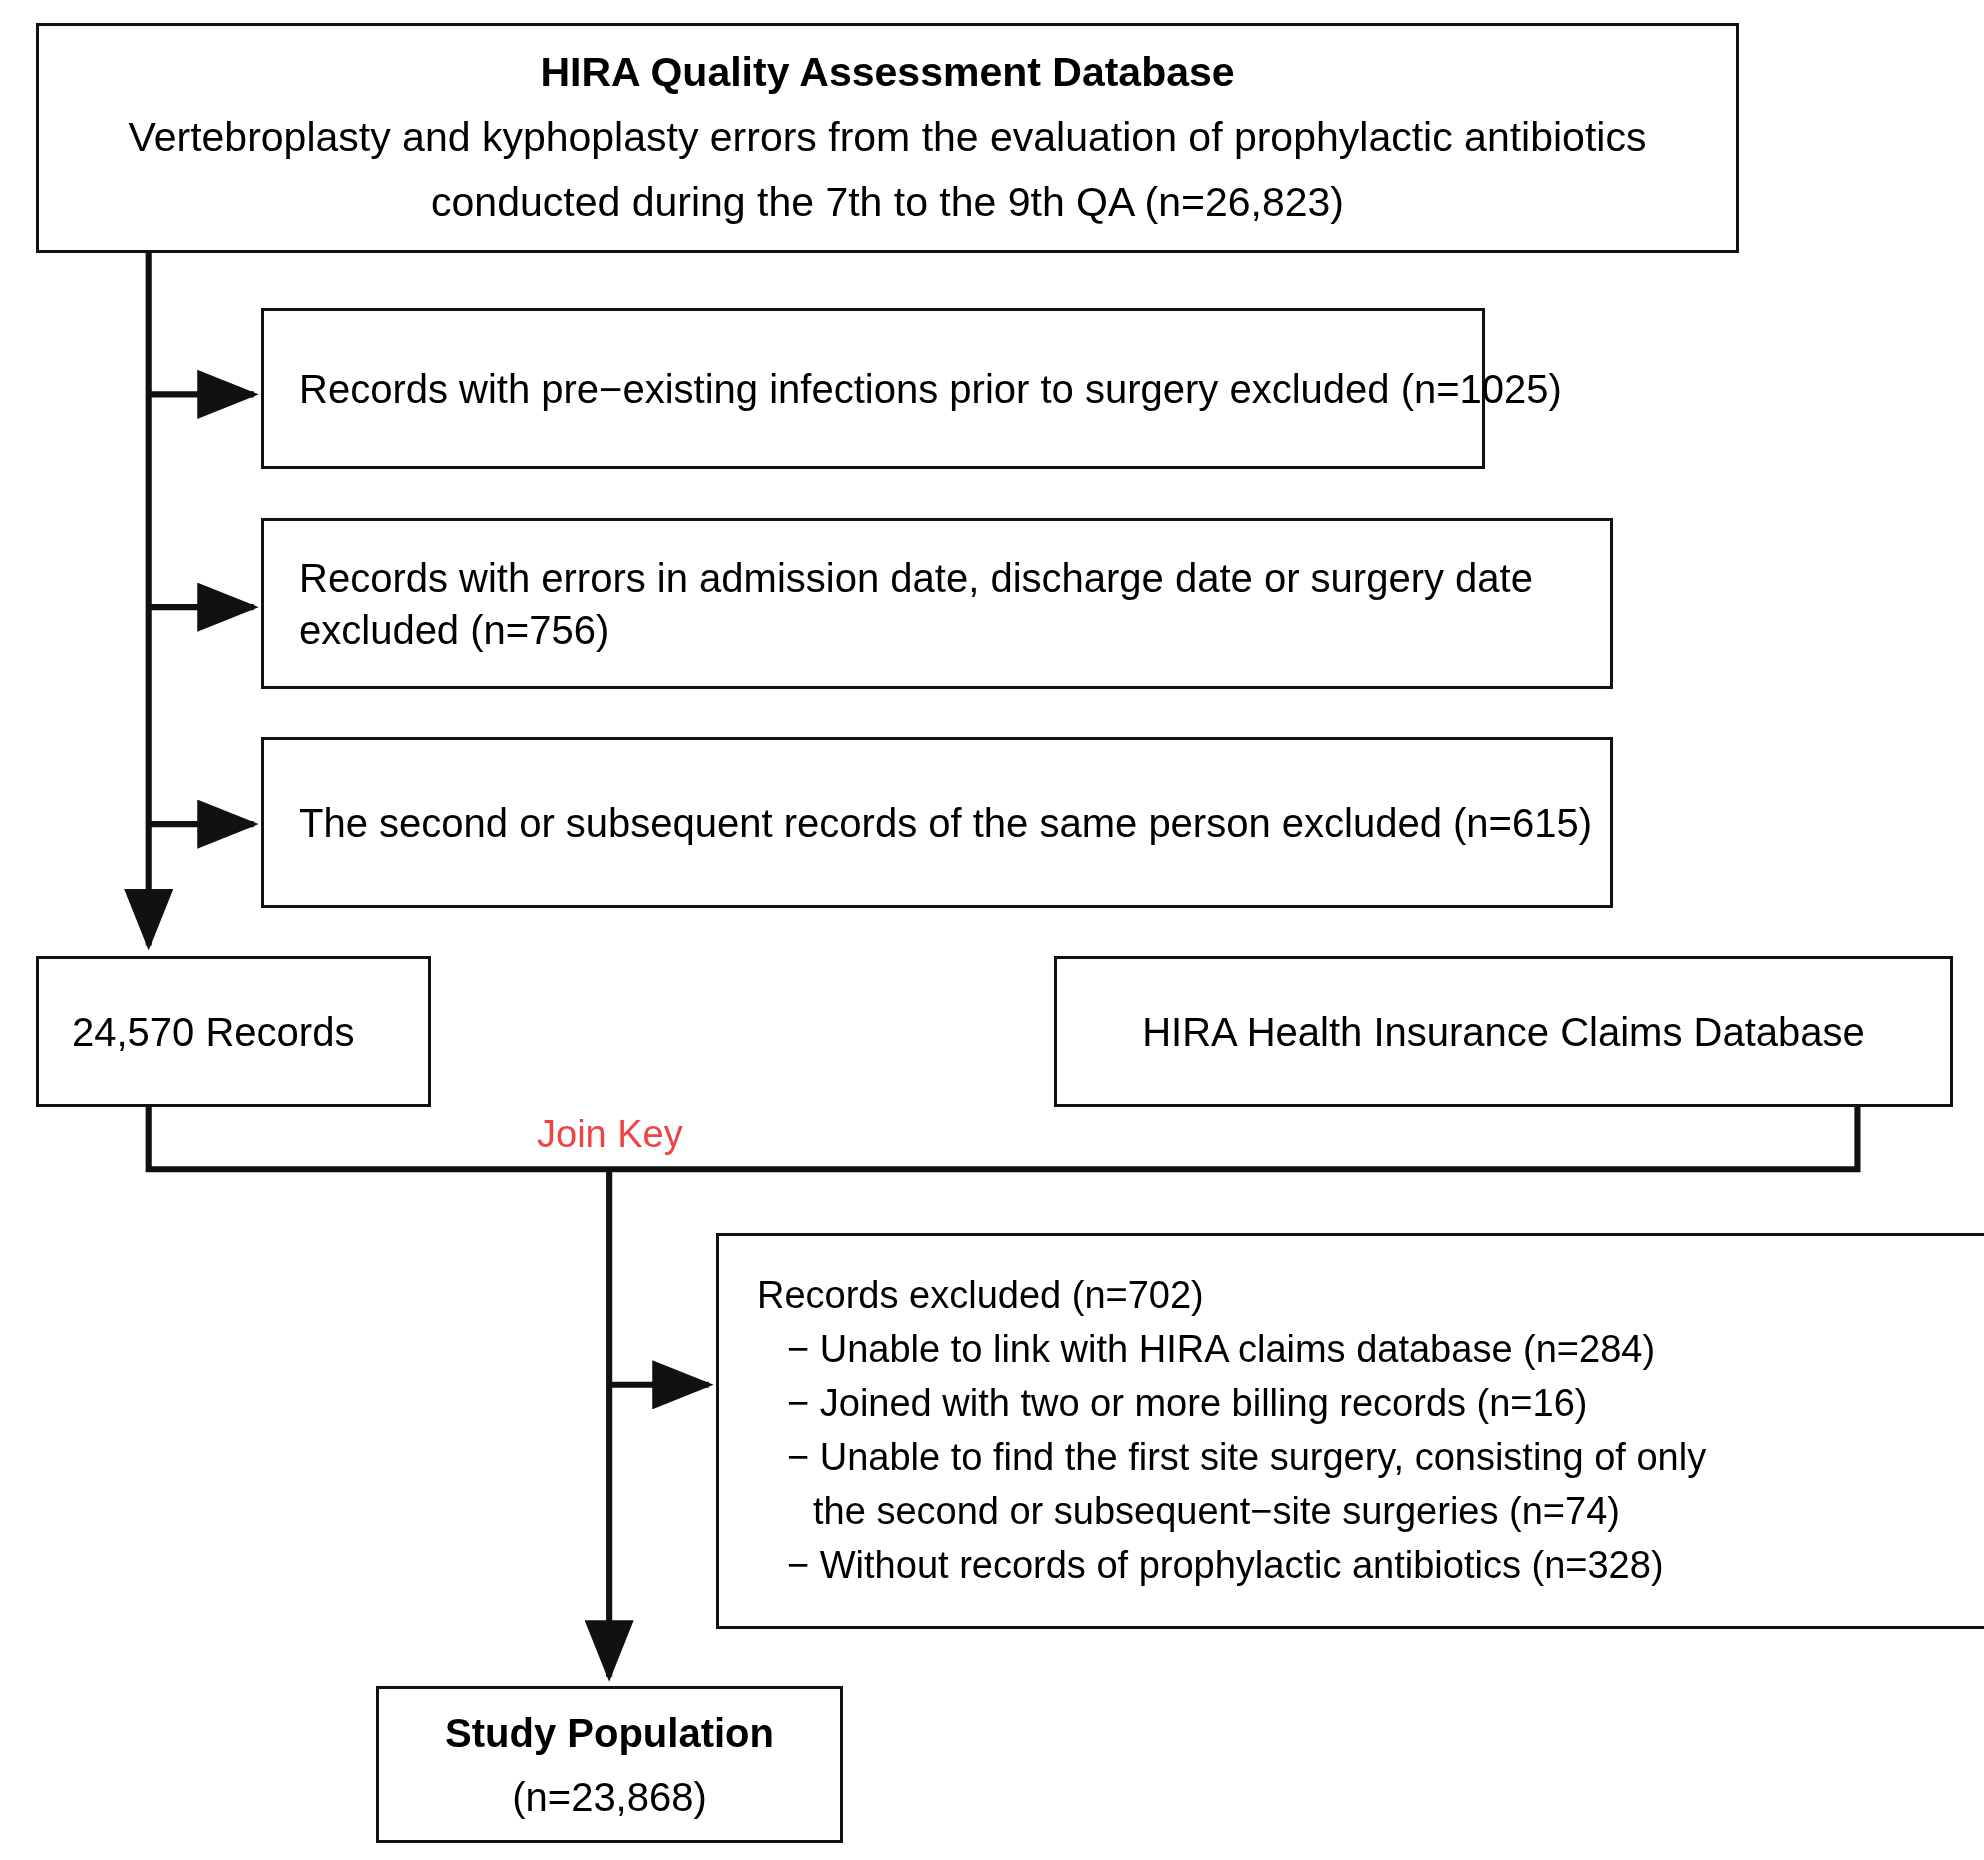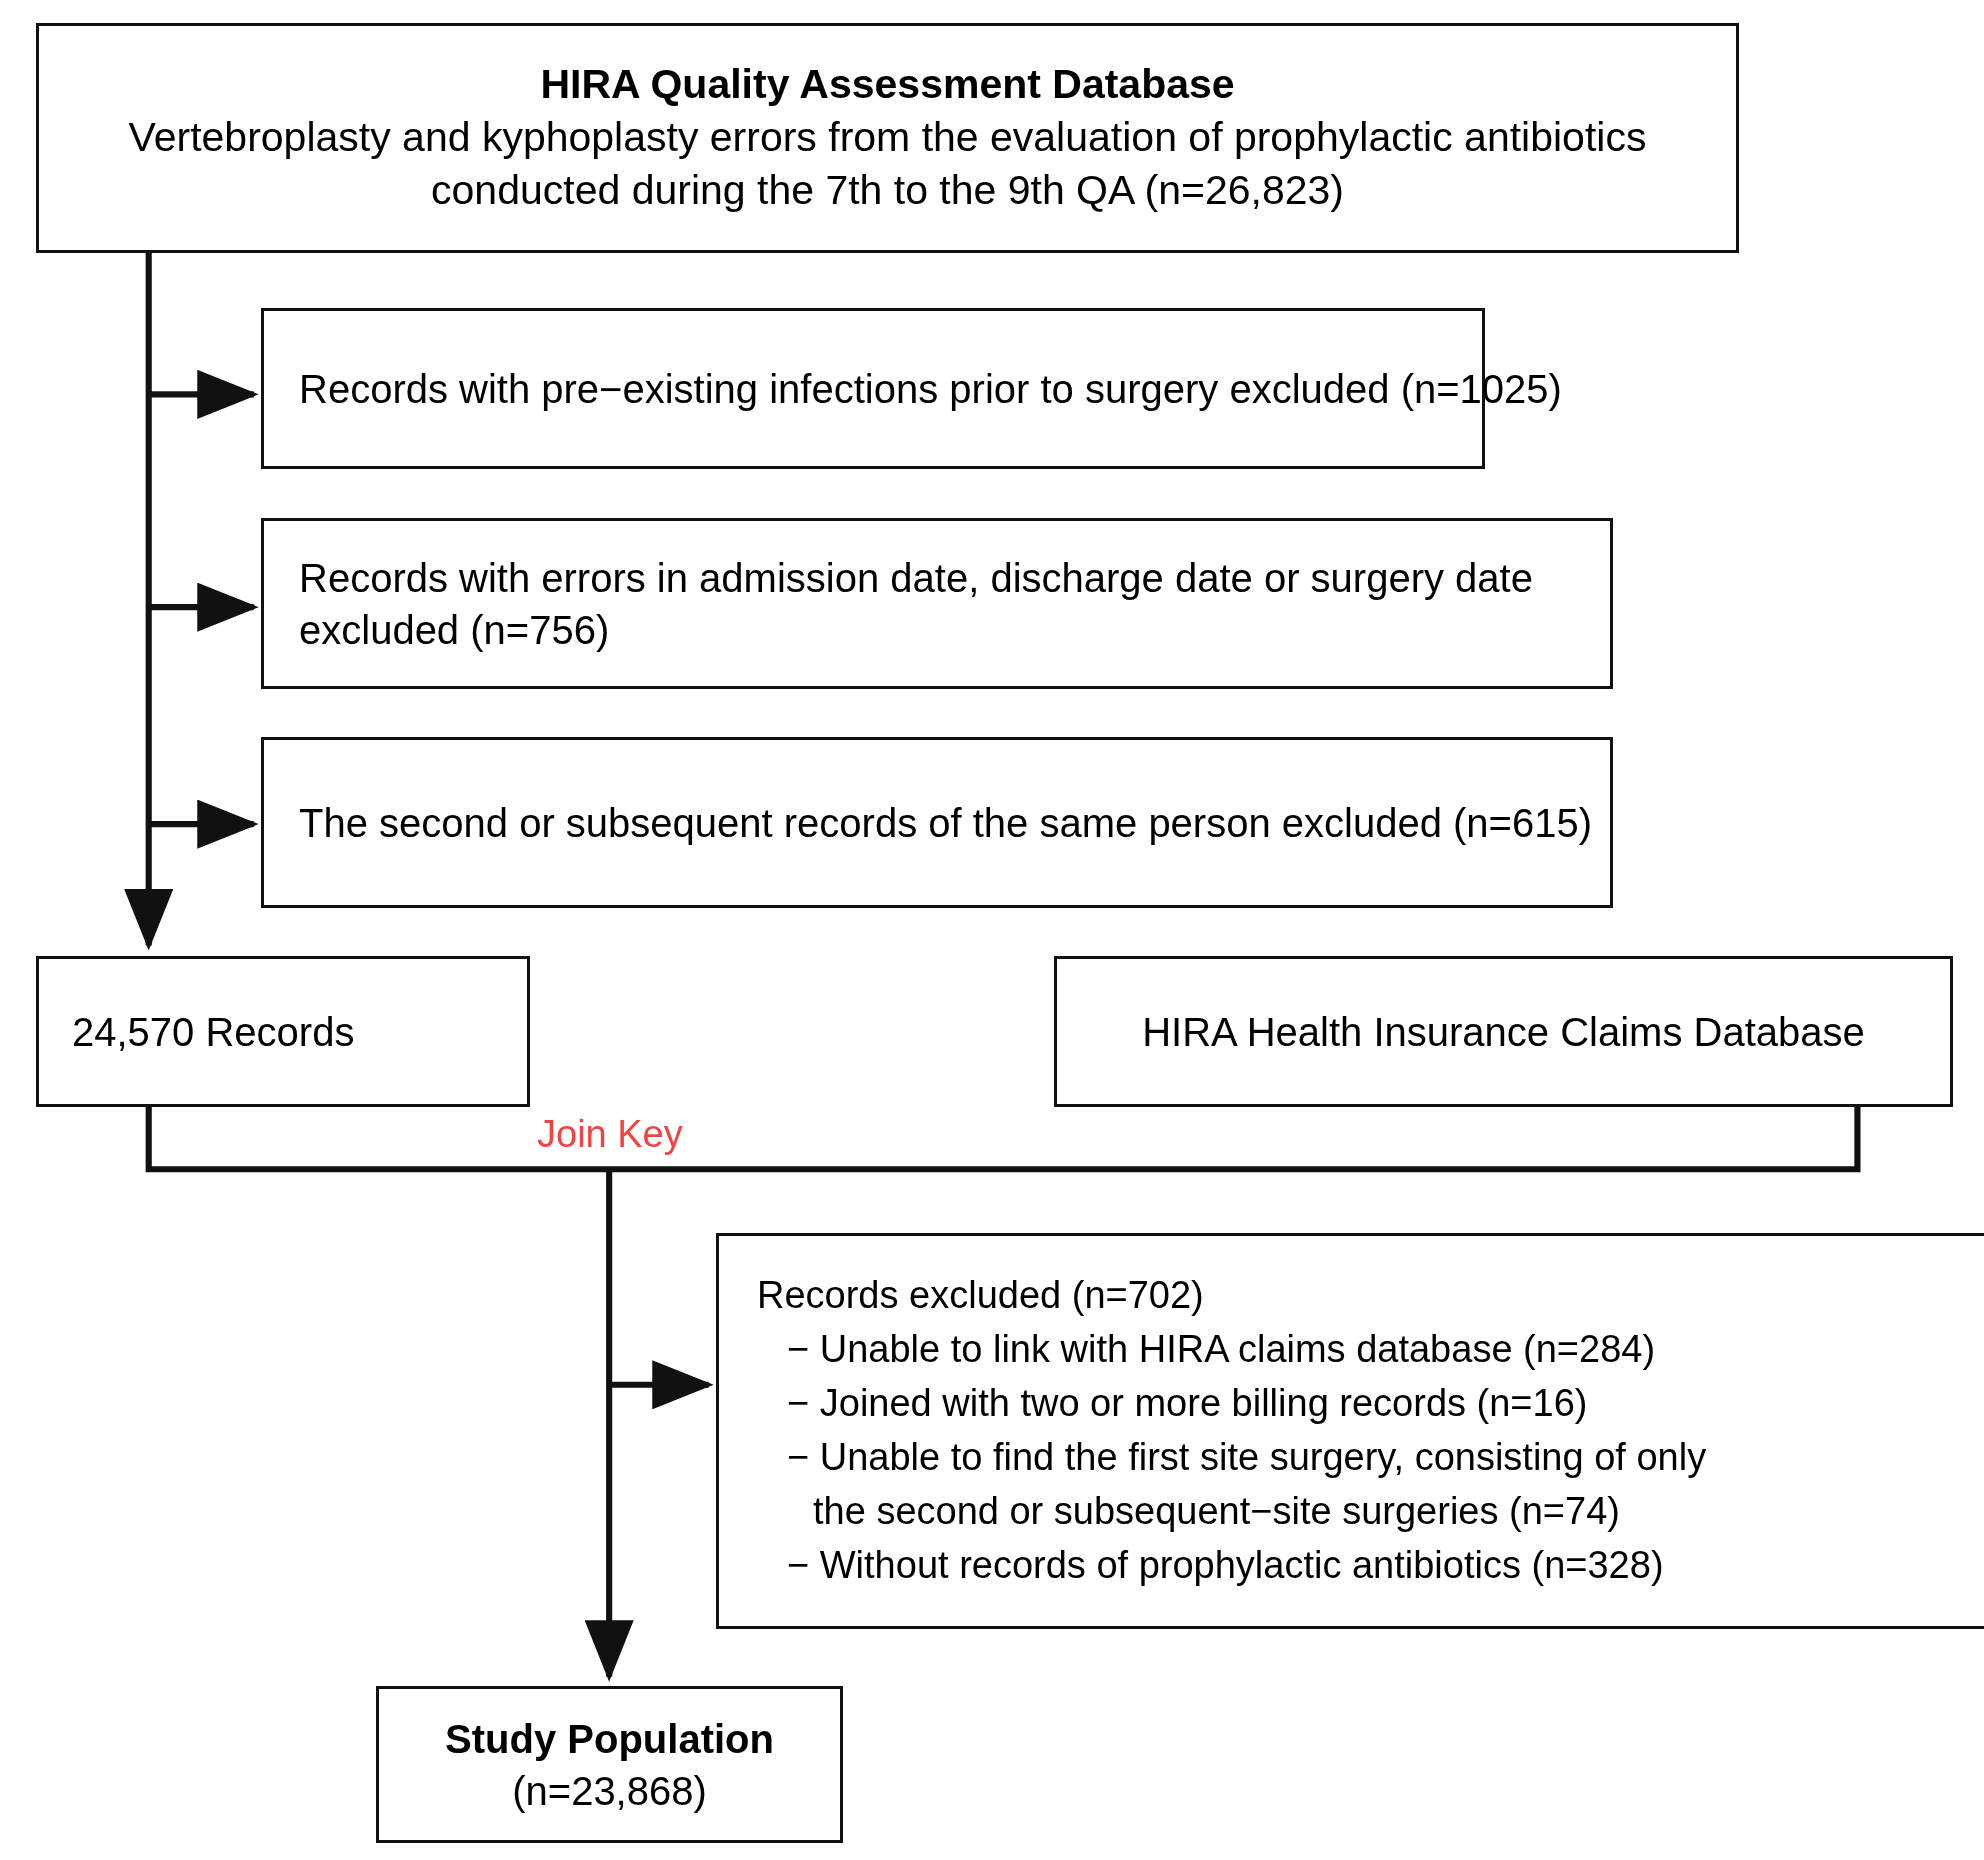--- a/index.html
+++ b/index.html
@@ -33,21 +33,21 @@
     display: flex;
     flex-direction: column;
     justify-content: center;
     color: #000000;
     line-height: 1.30;
   }
   .node .line {
     display: block;
     white-space: pre;
   }
-  .center { text-align: center; align-items: center; }
+  .center { text-align: center; align-items: center; gap: 12px; }
   .left   { text-align: left; align-items: flex-start; }
 
   
   #node-source {
     left: 36px; top: 22.5px; width: 1703px; height: 230px;
     font-size: 41px;
     padding: 0 20.5px;
   }
   #node-source .line.strong { font-weight: 700; }
 
@@ -61,21 +61,21 @@
     font-size: 40px;
     padding: 0 35px;
   }
   #node-excl-3 {
     left: 261px; top: 737px; width: 1352px; height: 171px;
     font-size: 40px;
     padding: 0 35px;
   }
 
   #node-records {
-    left: 36px; top: 956px; width: 494px; height: 151px;
+    left: 36px; top: 956px; width: 395px; height: 151px;
     font-size: 40px;
     padding: 0 33px;
   }
   #node-claims {
     left: 1054px; top: 956px; width: 899px; height: 151px;
     font-size: 40px;
     padding: 0 20.5px;
   }
 
   #node-excluded-detail {

